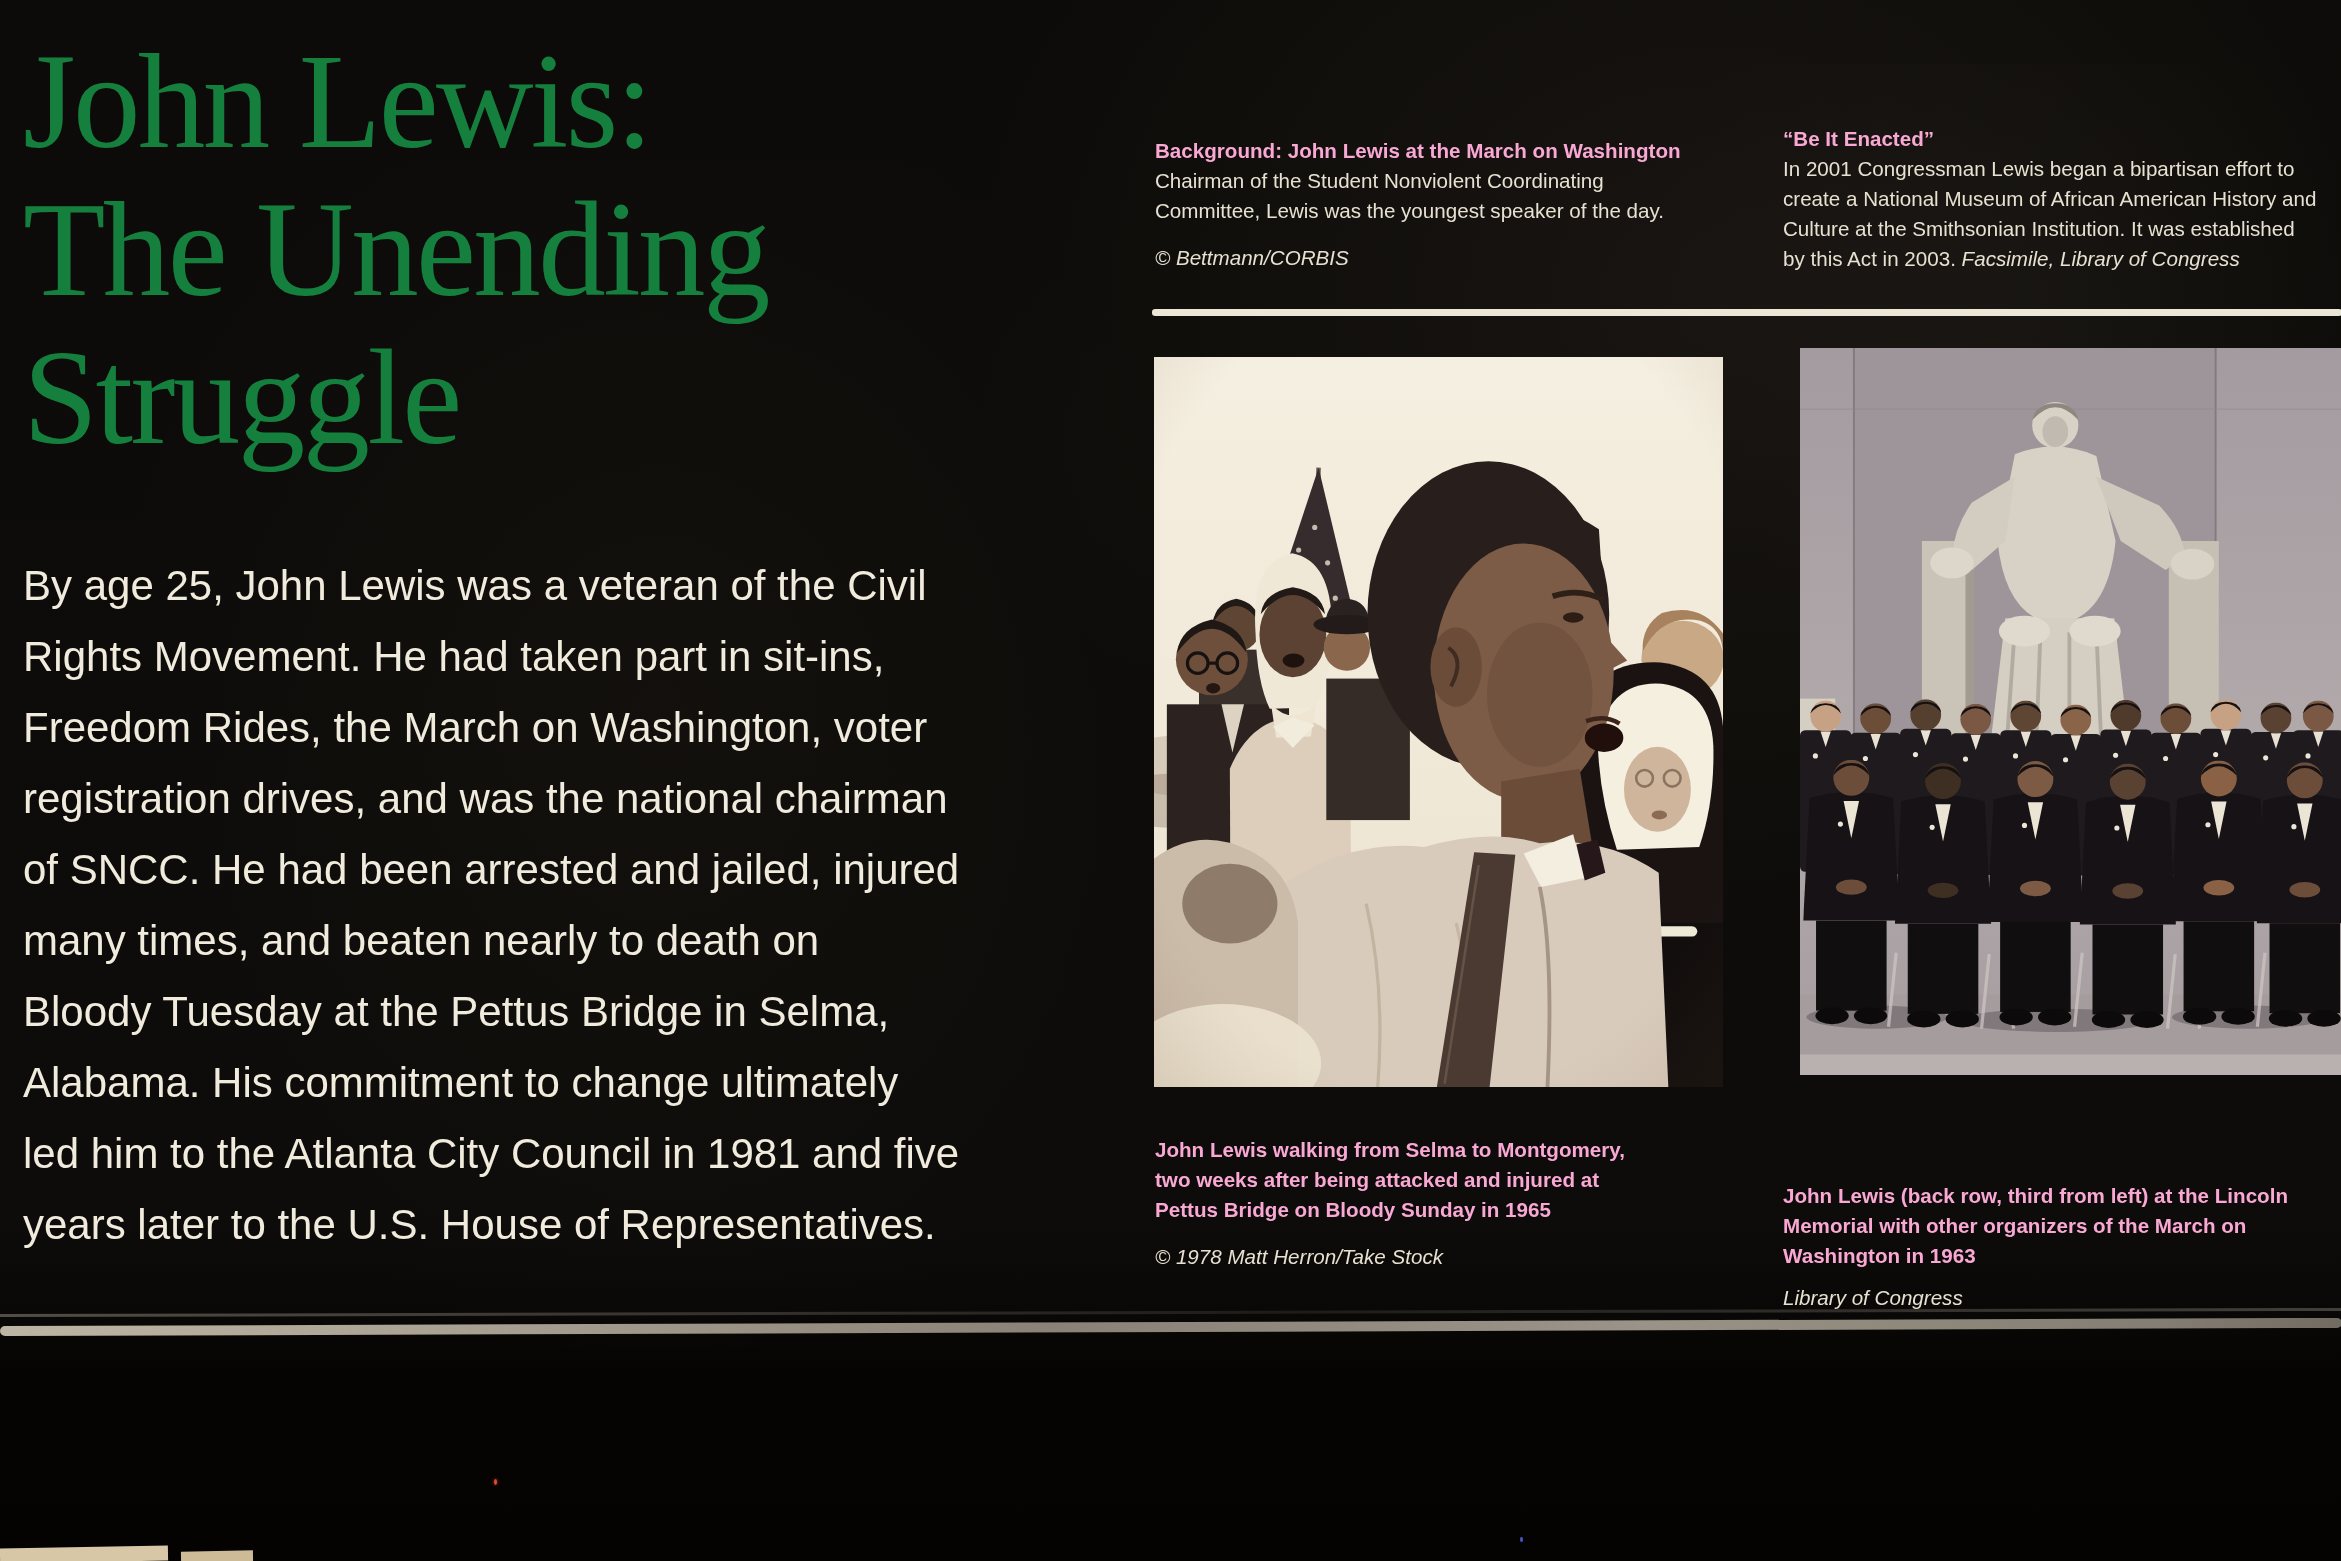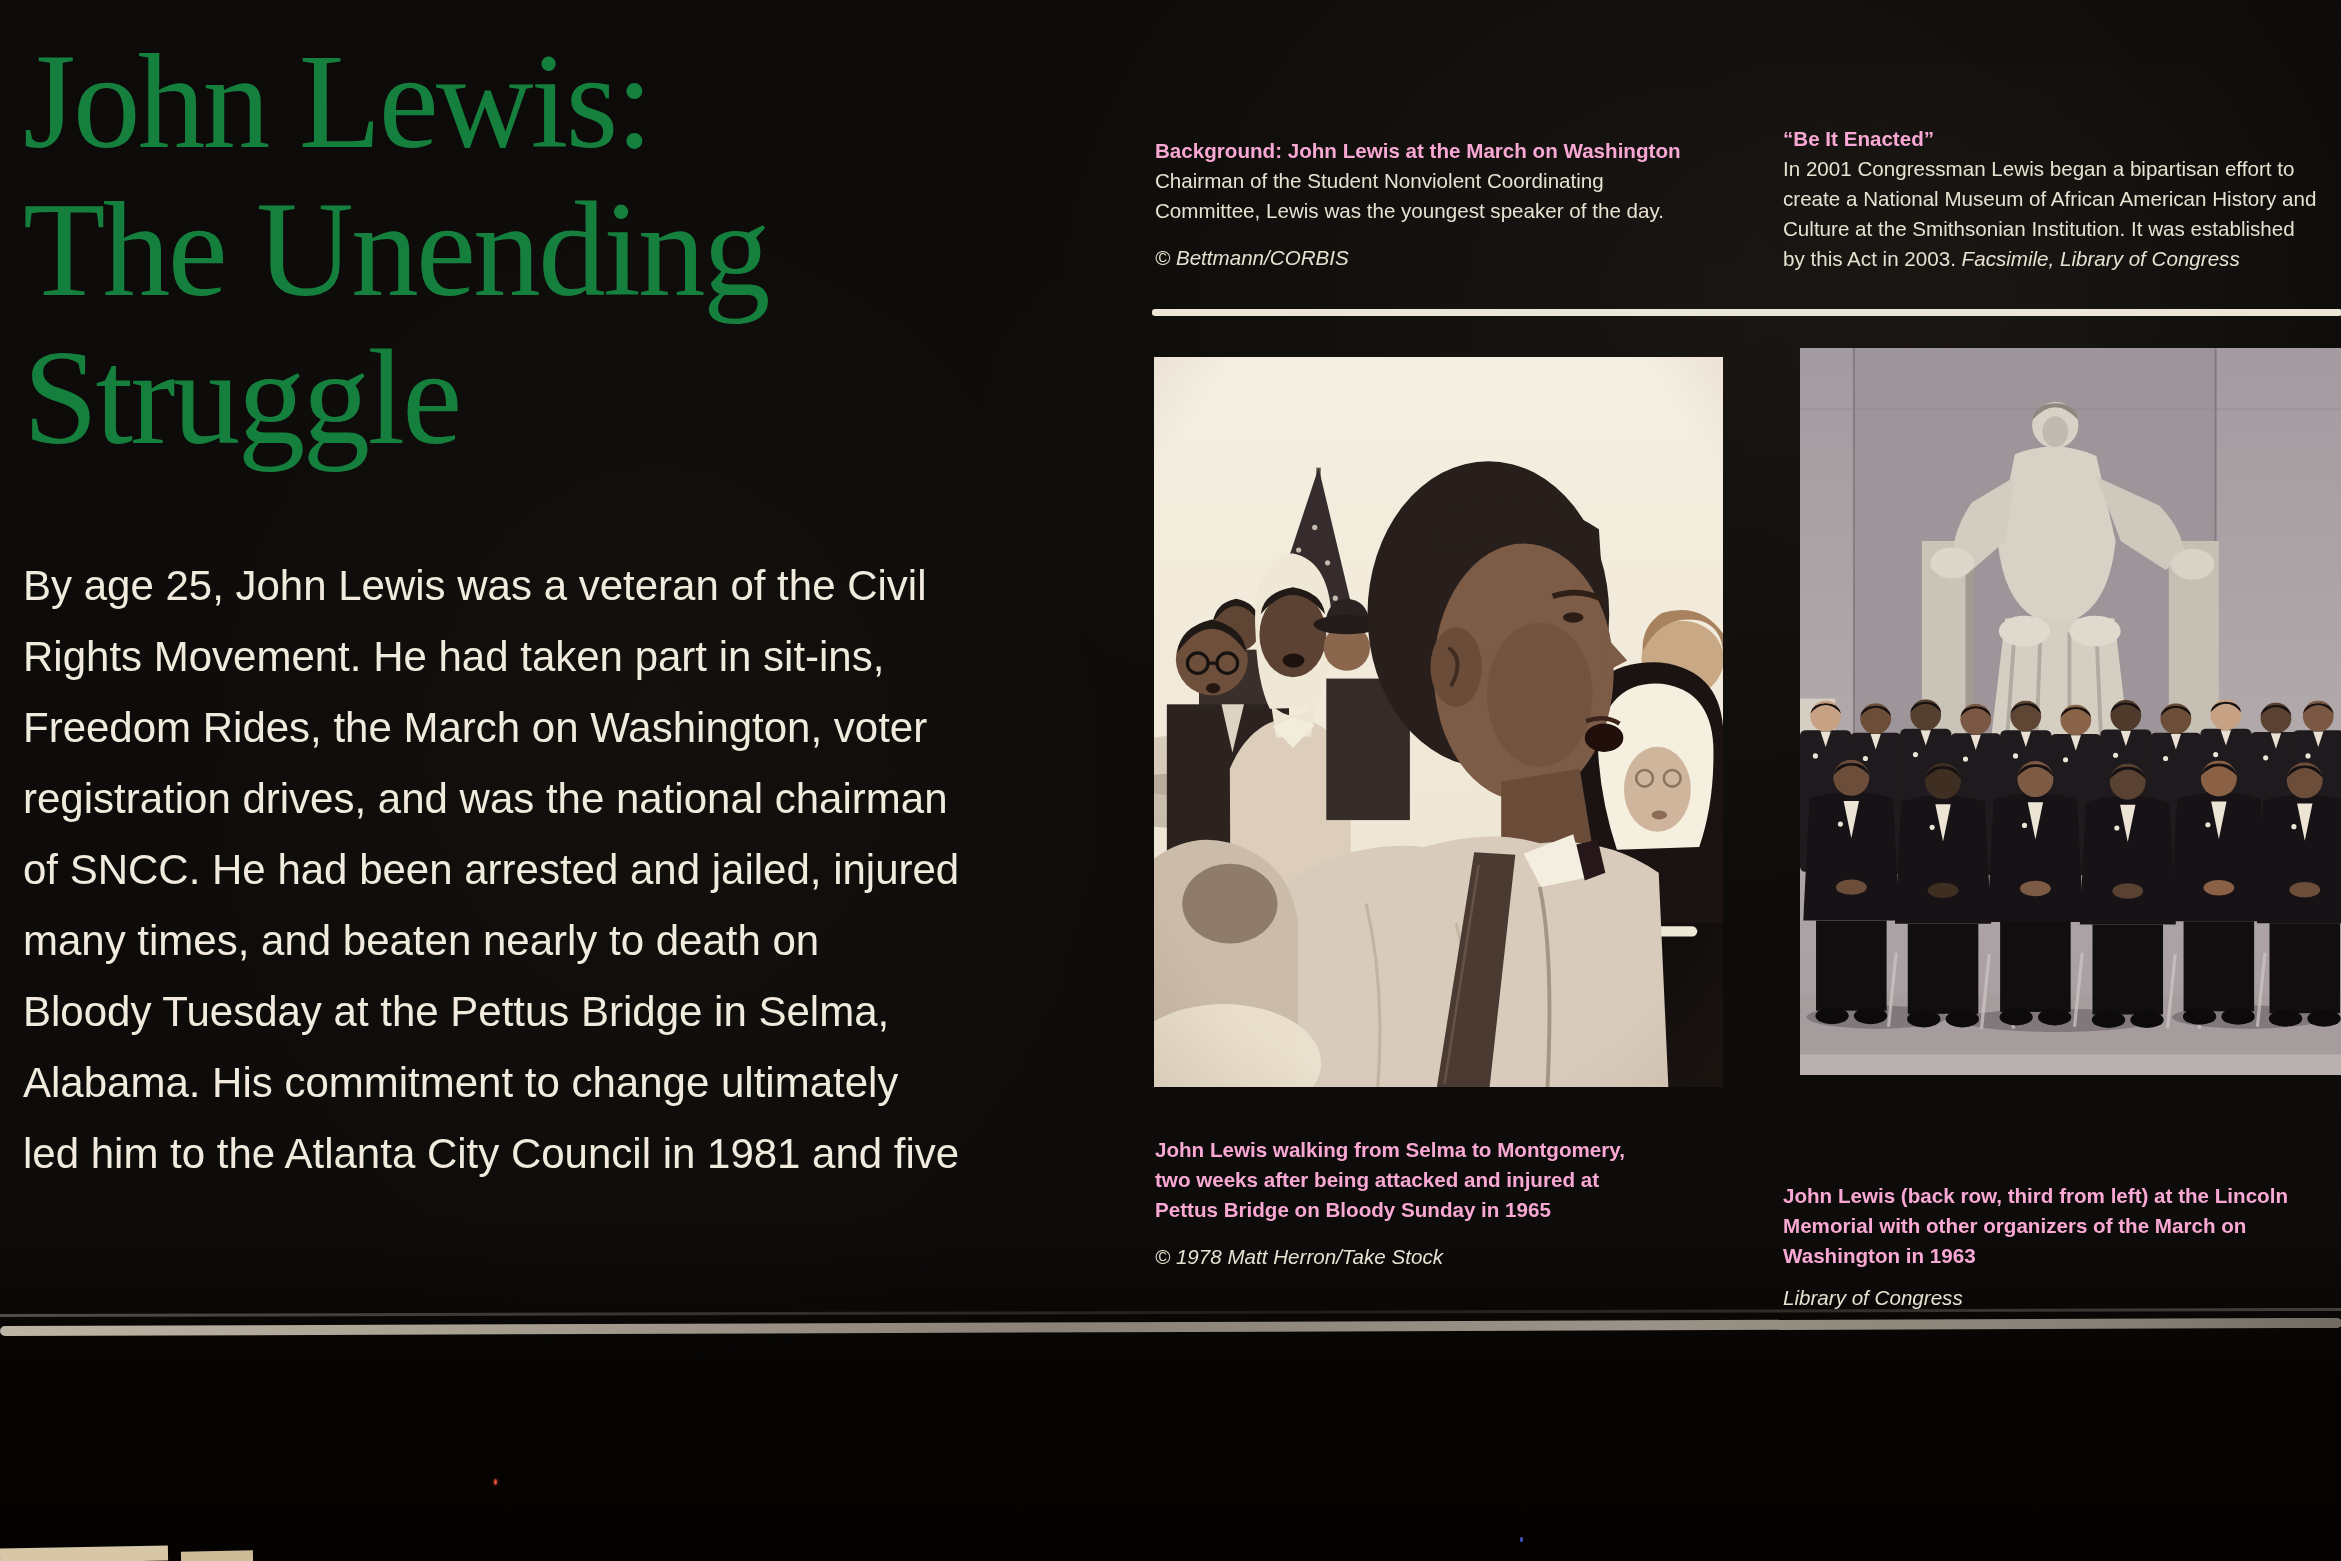--- a/index.html
+++ b/index.html
@@ -69,20 +69,21 @@
 <div class="abs intro">
   <div>By age 25, John Lewis was a veteran of the Civil</div>
   <div>Rights Movement. He had taken part in sit-ins,</div>
   <div>Freedom Rides, the March on Washington, voter</div>
   <div>registration drives, and was the national chairman</div>
   <div>of SNCC. He had been arrested and jailed, injured</div>
   <div>many times, and beaten nearly to death on</div>
   <div>Bloody Tuesday at the Pettus Bridge in Selma,</div>
   <div>Alabama. His commitment to change ultimately</div>
   <div>led him to the Atlanta City Council in 1981 and five</div>
+  <div>years later to the U.S. House of Representatives.</div>
 </div>
 
 <div class="abs cap" style="left:1155px;top:136px;">
   <div class="hd">Background: John Lewis at the March on Washington</div>
   <div>Chairman of the Student Nonviolent Coordinating</div>
   <div>Committee, Lewis was the youngest speaker of the day.</div>
   <div class="it credit">© Bettmann/CORBIS</div>
 </div>
 
 <div class="abs cap" style="left:1783px;top:124px;">

